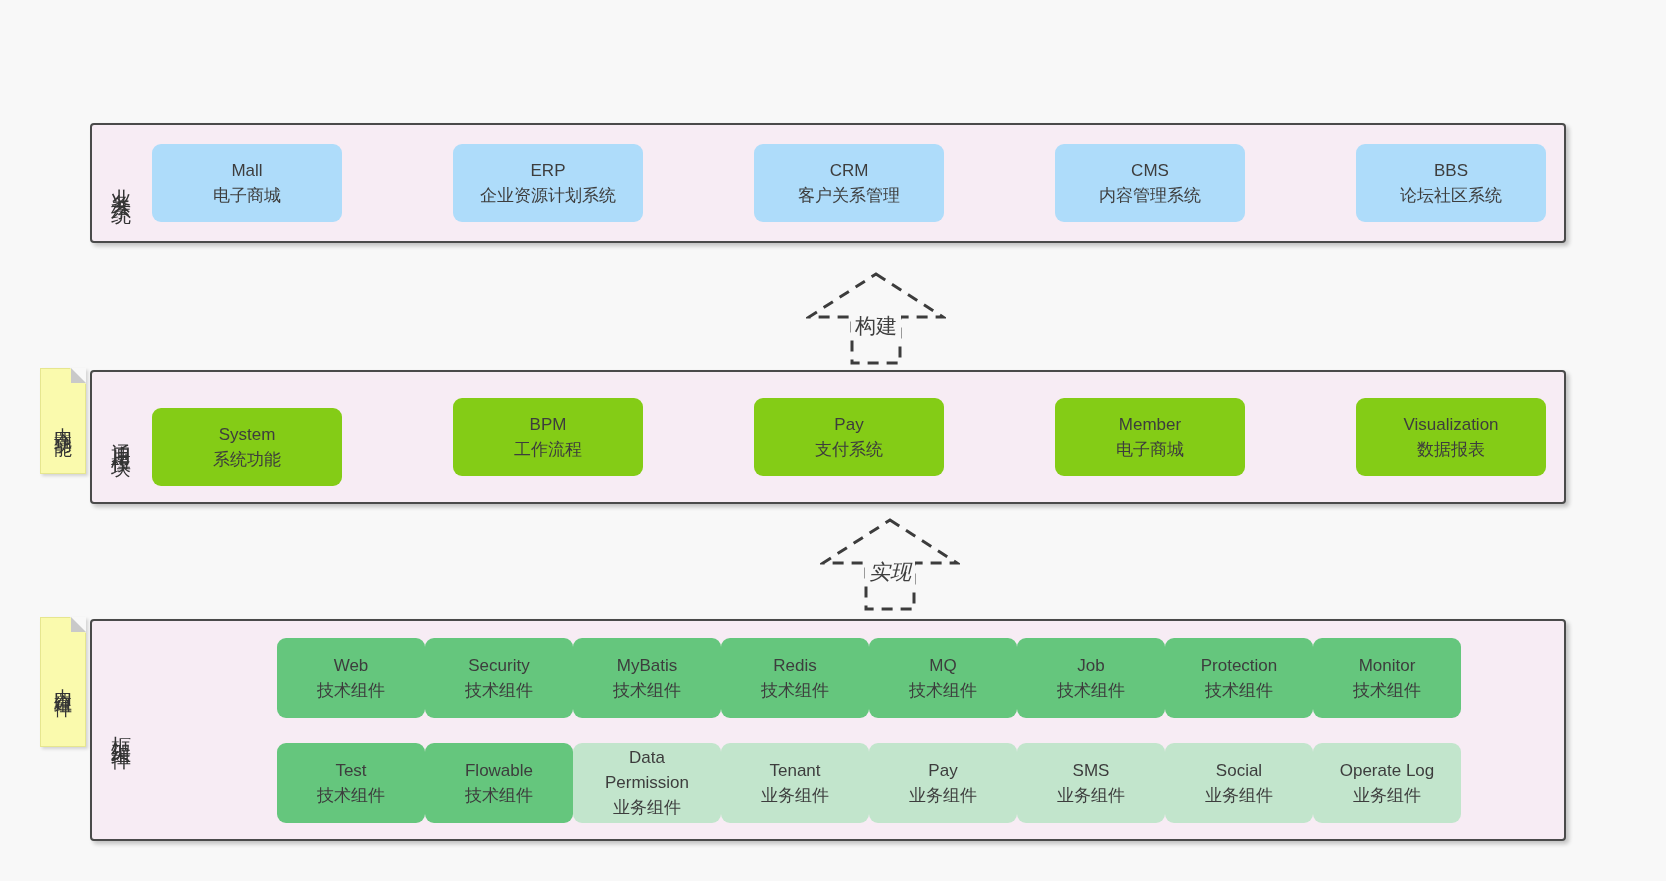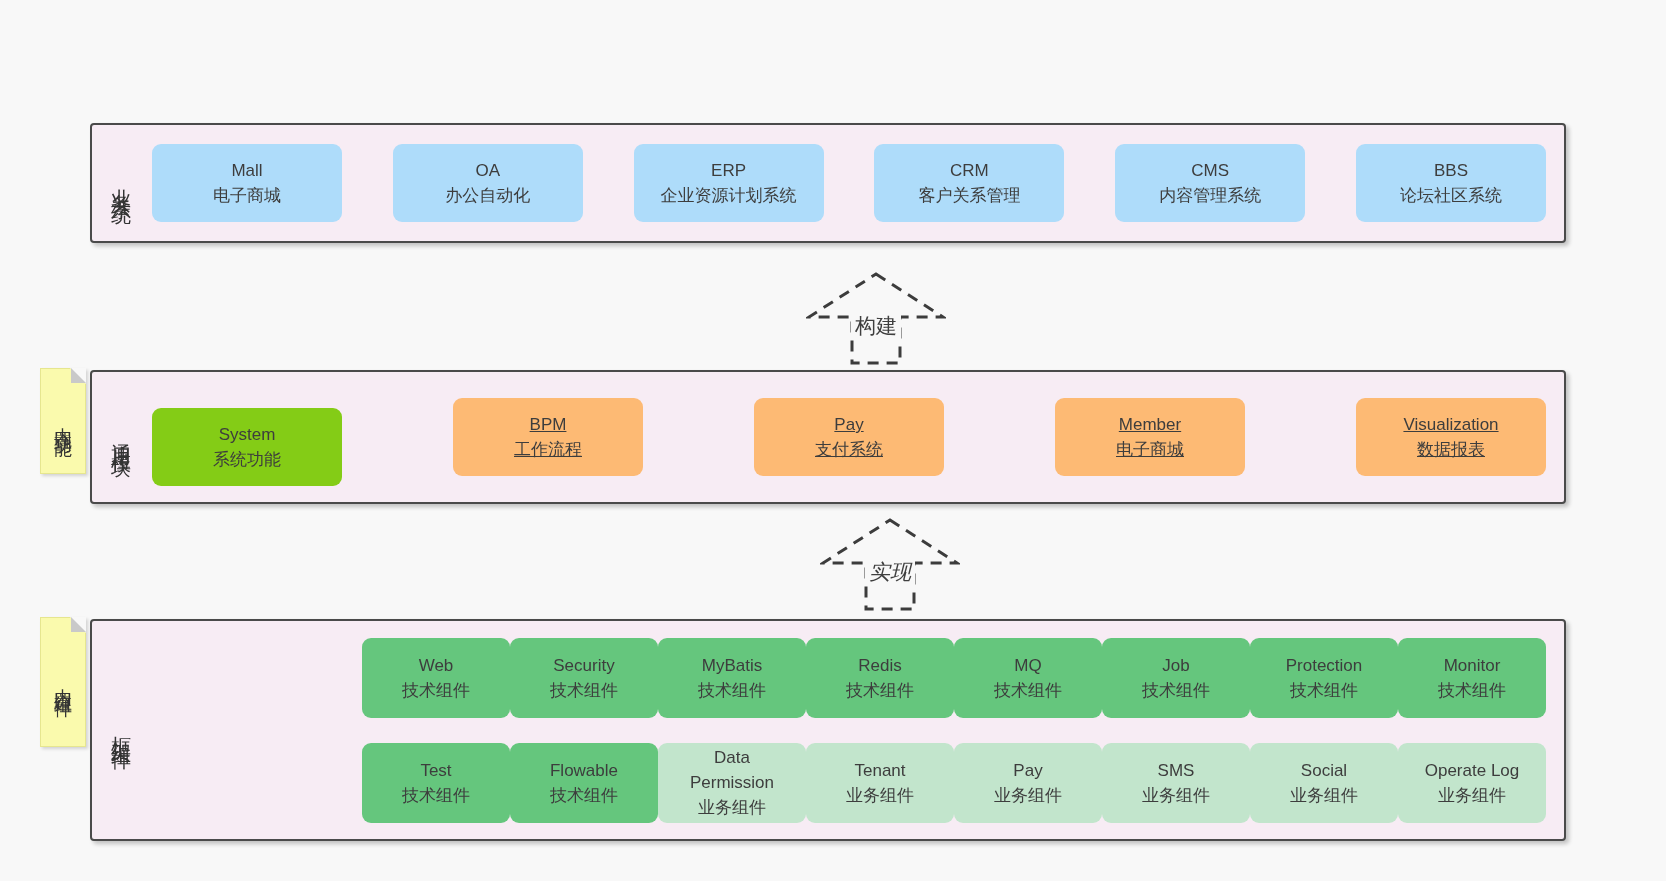--- a/index.html
+++ b/index.html
@@ -55,21 +55,21 @@
     padding-right:18px;
   }
   .row-area.two-rows {
     flex-direction:column;
     justify-content:center;
     align-items:stretch;
     gap:25px;
   }
   .box-row {
     display:flex;
-    justify-content:flex-end;
+    justify-content:center;
     padding-left:40px;
   }
 
   
   .box {
     border-radius:9px;
     display:flex;
     flex-direction:column;
     align-items:center;
     justify-content:center;
@@ -79,21 +79,21 @@
     line-height:25px;
     box-sizing:border-box;
     padding:2px 4px;
   }
   .box.wide  { width:190px; height:78px; }
   .box.small { width:148px; height:80px; }
   .box.small .box-name { max-width:122px; }
 
   .blue       { background:#aedcfa; }
   .red        { background:#84cc16;margin-top:20px; }
-  .pink       { background:#fdba74;text-decoration:underline; }
+  .pink       { background:#84cc16; }
   .green      { background:#65c67d; }
   .lightgreen { background:#c2e5cc; }
 
   
   .note {
     position:absolute;
     left:40px;
     width:46px;
     background:#fafaad;
     border:1px solid #e6e68f;
@@ -155,24 +155,20 @@
   <div class="layer" id="layer-business">
     <div class="layer-label">
       <span>业务系统</span>
     </div>
     <div class="row-area">
       <div class="box wide blue">
         <div class="box-name">Mall</div>
         <div class="box-desc">电子商城</div>
       </div>
       <div class="box wide blue">
-        <div class="box-name">OA</div>
-        <div class="box-desc">办公自动化</div>
-      </div>
-      <div class="box wide blue">
         <div class="box-name">ERP</div>
         <div class="box-desc">企业资源计划系统</div>
       </div>
       <div class="box wide blue">
         <div class="box-name">CRM</div>
         <div class="box-desc">客户关系管理</div>
       </div>
       <div class="box wide blue">
         <div class="box-name">CMS</div>
         <div class="box-desc">内容管理系统</div>

